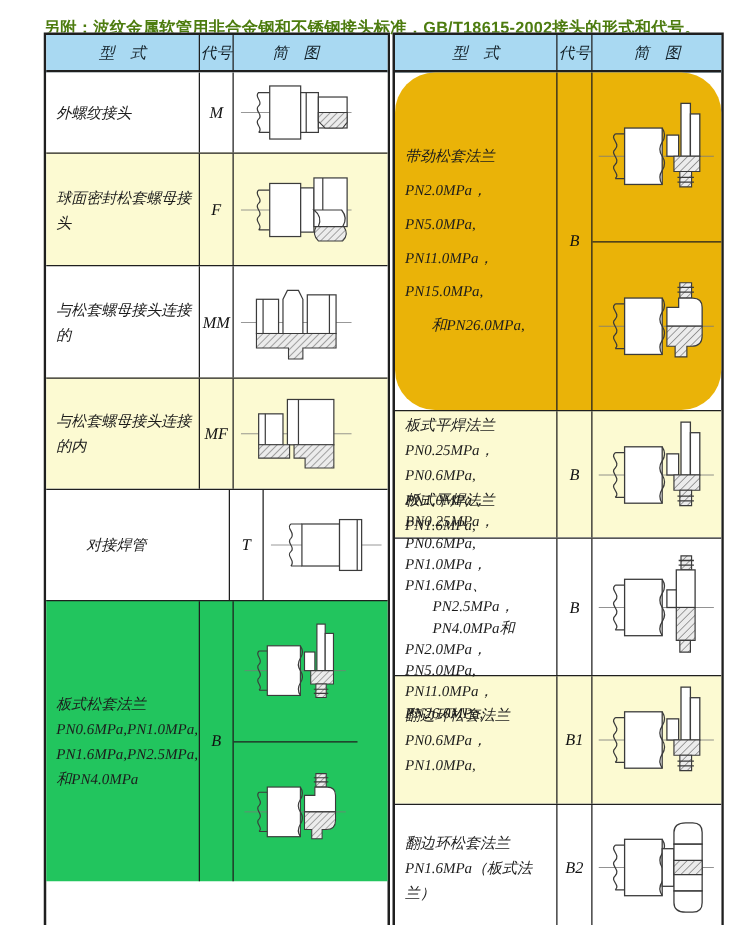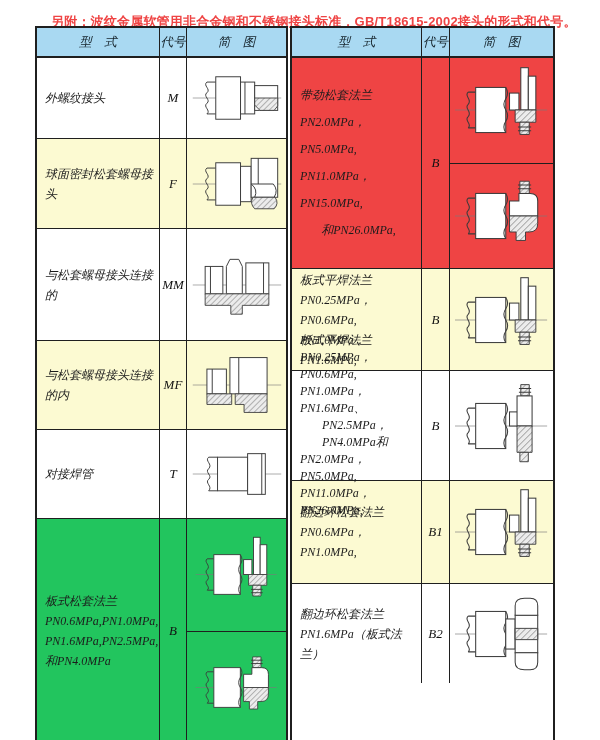--- a/index.html
+++ b/index.html
@@ -1,19 +1,19 @@
 <!DOCTYPE html>
 <html><head>
 <meta charset="utf-8">
 <style>
   html,body{margin:0;padding:0;}
   .page{position:relative;width:600px;height:740px;background:#ffffff;overflow:hidden;
         font-family:"Liberation Sans","DejaVu Sans",sans-serif;}
-  .doc-title{position:absolute;left:51px;top:13px;width:545px;font-size:13px;font-weight:bold;
-             color:#ef4444;letter-spacing:0.2px;white-space:nowrap;}
+  .doc-title{position:absolute;left:35px;top:13px;width:545px;font-size:13px;font-weight:bold;
+             color:#4d7c0f;letter-spacing:0.2px;white-space:nowrap;}
   .tables{position:absolute;left:35px;top:26px;display:flex;font-style:italic;}
   .half{border:2px solid #1f1f1f;background:#fff;box-sizing:border-box;}
   .half.right{margin-left:2px;}
   .hrow{display:flex;height:30px;box-sizing:border-box;border-bottom:2px solid #1f1f1f;}
   .hcell{display:flex;align-items:center;justify-content:center;font-size:12.5px;color:#15232b;
          box-sizing:border-box;}
   .trow{display:flex;box-sizing:border-box;}
   .trow + .trow{border-top:1px solid #1f1f1f;}
   .cell{box-sizing:border-box;}
   .cell-type{display:flex;flex-direction:column;justify-content:center;padding:4px 4px 4px 8px;
@@ -40,21 +40,21 @@
 
 <div class="page">
   <div class="doc-title">另附：波纹金属软管用非合金钢和不锈钢接头标准，GB/T18615-2002接头的形式和代号。</div>
   <div class="tables">
     <div class="half left" id="left-half">
         <div class="hrow" style="background: rgb(169, 217, 242);">
           <div class="hcell hcell-type">型　式</div>
           <div class="hcell hcell-code" style="border-left: 1px solid rgb(31, 31, 31);">代号</div>
           <div class="hcell hcell-diag" style="border-left: 1px solid rgb(31, 31, 31);">简　图</div>
         </div>
-        <div class="trow" style="height: 80px; background: rgb(255, 255, 255);">
+        <div class="trow" style="height: 64px; background: rgb(255, 255, 255);">
           <div class="cell cell-type">
             <div style="line-height: 20px;">外螺纹接头</div>
           </div>
           <div class="cell cell-code">M</div>
           <div class="cell cell-diag">
             <div class="diag-box">
               <svg class="fit-svg" viewBox="0 0 104 90" width="92" height="80">
                 <defs>
                   <pattern id="hp0" width="4.5" height="4.5" patternUnits="userSpaceOnUse" patternTransform="rotate(45)">
                     <rect width="4.5" height="4.5" fill="#ececec"></rect>
@@ -91,21 +91,21 @@
                 <rect class="pc" x="28" y="21" width="28" height="48"></rect>
                 <rect class="pc" x="56" y="25" width="12" height="40"></rect>
                 <rect class="pc" x="68" y="16" width="30" height="44"></rect>
                 <line class="ln" x1="76" y1="16" x2="76" y2="60"></line>
                 <path class="pc" d="M68,45 q8,6 4,15 h22 q5,-8 -1,-15 z"></path>
                 <path class="hp" fill="url(#hp1)" d="M70,60 q-4,7 2,13 h22 q6,-6 1,-13 z"></path>
               </svg>
             </div>
           </div>
         </div>
-        <div class="trow" style="height: 112px; background: rgb(255, 255, 255);">
+        <div class="trow" style="height: 90px; background: rgb(255, 255, 255);">
           <div class="cell cell-type">
             <div style="line-height: 20px;">与松套螺母接头连接的</div>
           </div>
           <div class="cell cell-code">MM</div>
           <div class="cell cell-diag">
             <div class="diag-box">
               <svg class="fit-svg" viewBox="0 0 104 90" width="92" height="80">
                 <defs>
                   <pattern id="hp2" width="4.5" height="4.5" patternUnits="userSpaceOnUse" patternTransform="rotate(45)">
                     <rect width="4.5" height="4.5" fill="#ececec"></rect>
@@ -141,21 +141,21 @@
                 <rect class="pc" x="18" y="27" width="22" height="28"></rect>
                 <line class="ln" x1="24" y1="27" x2="24" y2="55"></line>
                 <rect class="pc" x="44" y="14" width="42" height="41"></rect>
                 <line class="ln" x1="54" y1="14" x2="54" y2="55"></line>
                 <path class="hp" fill="url(#hp3)" d="M18,55 h28 v12 h-28 z"></path>
                 <path class="hp" fill="url(#hp3)" d="M50,55 h36 v21 h-26 v-9 h-10 z"></path>
               </svg>
             </div>
           </div>
         </div>
-        <div class="trow" style="height: 89px; background: rgb(255, 255, 255);">
+        <div class="trow" style="height: 89px; background: rgb(255, 255, 255); padding-left: 24px;">
           <div class="cell cell-type">
             <div style="line-height: 20px;">对接焊管</div>
           </div>
           <div class="cell cell-code">T</div>
           <div class="cell cell-diag">
             <div class="diag-box">
               <svg class="fit-svg" viewBox="0 0 104 90" width="92" height="80">
                 <defs>
                   <pattern id="hp4" width="4.5" height="4.5" patternUnits="userSpaceOnUse" patternTransform="rotate(45)">
                     <rect width="4.5" height="4.5" fill="#ececec"></rect>
@@ -220,21 +220,21 @@
             </div>
           </div>
         </div>
       </div>
     <div class="half right" id="right-half">
         <div class="hrow" style="background: rgb(169, 217, 242);">
           <div class="hcell hcell-type">型　式</div>
           <div class="hcell hcell-code" style="border-left: 1px solid rgb(31, 31, 31);">代号</div>
           <div class="hcell hcell-diag" style="border-left: 1px solid rgb(31, 31, 31);">简　图</div>
         </div>
-        <div class="trow" style="height: 210px; background: #ef4444;">
+        <div class="trow" style="height: 270px; background: #eab308; border-radius: 32px;">
           <div class="cell cell-type">
             <div style="line-height: 27px;">带劲松套法兰</div>
             <div style="line-height: 27px;">PN2.0MPa，PN5.0MPa,</div>
             <div style="line-height: 27px;">PN11.0MPa，PN15.0MPa,</div>
             <div style="line-height: 27px; text-align: center;">和PN26.0MPa,</div>
           </div>
           <div class="cell cell-code">B</div>
           <div class="cell cell-diag">
             <div class="diag-box">
               <svg class="fit-svg" viewBox="0 0 104 100" width="98" height="94">

